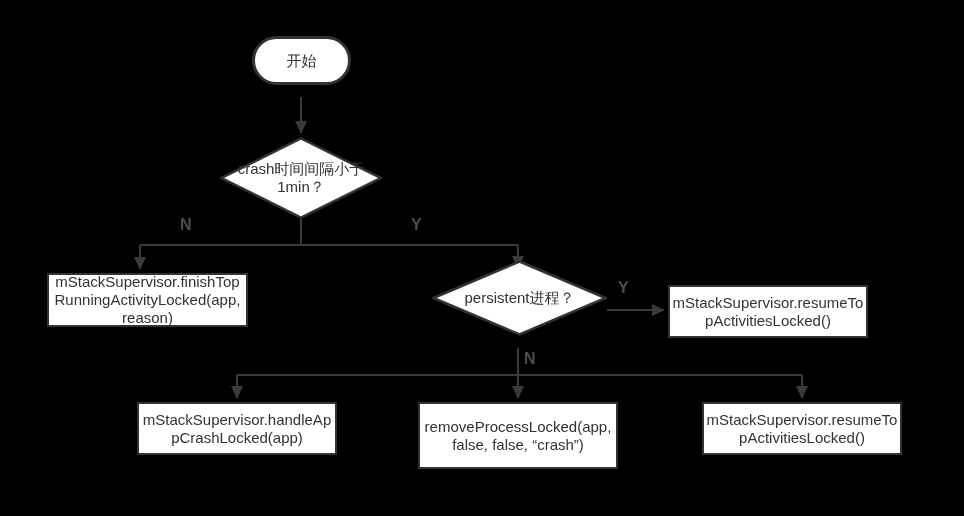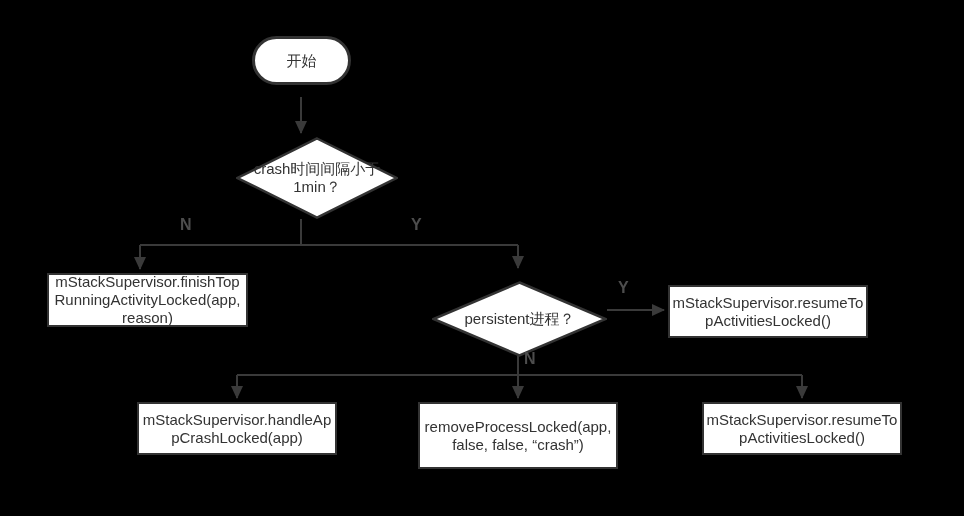--- a/index.html
+++ b/index.html
@@ -39,23 +39,23 @@
   .diamond .diamond-label { position: relative; z-index: 1; }
   .branch-label {
     position: absolute;
     color: var(--branch-label, #4d4d4d);
     font-weight: bold;
     font-size: 16px;
     z-index: 2;
   }
   
   .n-start  { left: 252px; top: 36px;  width: 99px;  height: 49px; }
-  .n-d1     { left: 236px; top: 137px; width: 162px; height: 82px; }
+  .n-d1     { left: 220px; top: 137px; width: 162px; height: 82px; }
   .n-finish { left: 47px;  top: 273px; width: 201px; height: 54px; }
-  .n-d2     { left: 432px; top: 281px; width: 175px; height: 76px; text-align: right; }
+  .n-d2     { left: 432px; top: 260px; width: 175px; height: 76px; text-align: right; }
   .n-resume-r { left: 668px; top: 285px; width: 200px; height: 53px; }
   .n-handle { left: 137px; top: 402px; width: 200px; height: 53px; align-items: center; }
   .n-remove { left: 418px; top: 402px; width: 200px; height: 67px; }
   .n-resume-b { left: 702px; top: 402px; width: 200px; height: 53px; }
   
   .l-n1 { left: 180px; top: 216px; }
   .l-y1 { left: 411px; top: 216px; }
   .l-y2 { left: 618px; top: 279px; }
   .l-n2 { left: 524px; top: 350px; }
 </style>

